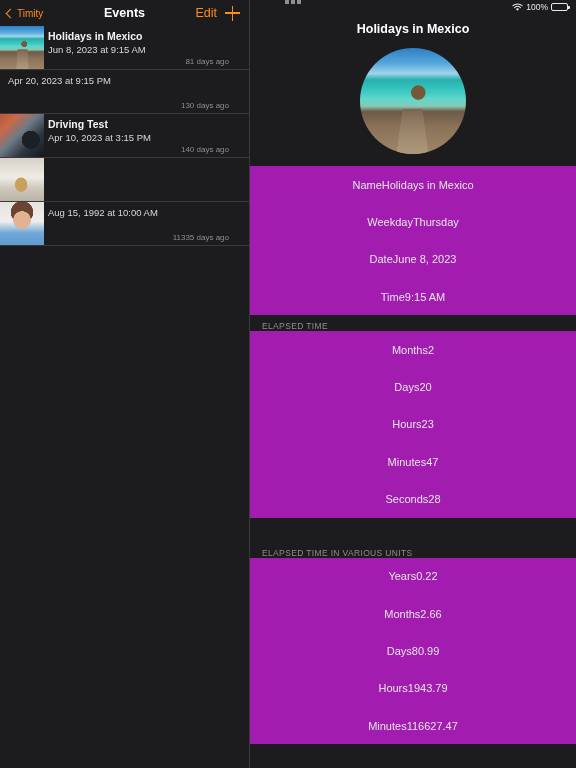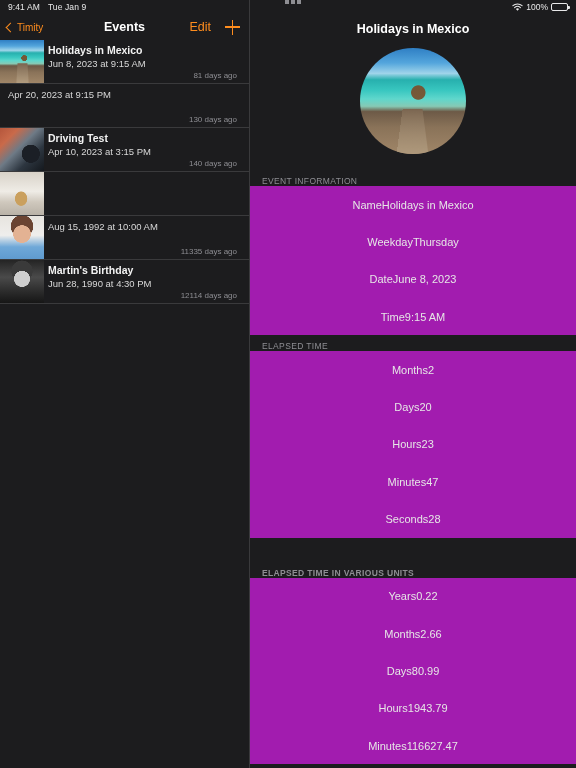--- a/index.html
+++ b/index.html
@@ -67,21 +67,21 @@
     text-align: center;
     font-size: 12.5px;
     font-weight: bold;
     color: #fff;
     pointer-events: none;
   }
   .nav-right {
     margin-left: auto;
     display: flex;
     align-items: center;
-    gap: 14px;
+    gap: 8px;
     position: relative;
     z-index: 2;
   }
   .nav-edit { color: #ff8d1e; font-size: 12.5px; cursor: pointer; }
   .plus-icon {
     position: relative;
     width: 15px; height: 15px;
     cursor: pointer;
   }
   .plus-icon:before, .plus-icon:after {
@@ -121,21 +121,21 @@
     white-space: nowrap;
   }
   .row-sub {
     font-size: 9.5px;
     color: #d8d8d8;
     line-height: 13px;
     white-space: nowrap;
   }
   .row-ago {
     position: absolute;
-    right: 12px;
+    right: 20px;
     bottom: 3px;
     font-size: 8px;
     color: #8e8e93;
   }
 
   
   .tb-beach {
     width:100%;height:100%;
     background:
       radial-gradient(circle at 55% 42%, rgba(120,82,48,0.95) 0 8%, rgba(0,0,0,0) 9%),
@@ -241,45 +241,41 @@
     font-size: 8.5px;
     color: #8e8e93;
     letter-spacing: 0.35px;
     padding: 0 0 0 12px;
     height: 16px;
     display: flex;
     align-items: flex-end;
   }
   .sec-event-info { margin-top: 4px; }
   .sec-elapsed { }
-  .sec-units { margin-top: 24px; font-weight: bold; }
+  .sec-units { margin-top: 24px; }
 
   .info-row {
     height: 37.3px;
     display: flex;
     align-items: center;
     justify-content: center;
     padding: 0 12px;
     background: #a21caf;
     cursor: default;
   }
   .info-label { font-size: 11px; color: #e6e6e6; }
   .info-value { font-size: 11px; color: #e6e6e6; }
 </style>
 </head>
 <body>
 
 <div class="app">
 
   <div class="left-pane">
 
-    <div class="status-bar-left">
-      <span>9:41 AM</span>
-      <span>Tue Jan 9</span>
-    </div>
 
     <div class="nav-bar">
       <div class="nav-back">
         <span class="chev"></span>
         <span>Timity</span>
       </div>
       <div class="nav-title">Events</div>
       <div class="nav-right">
         <span class="nav-edit">Edit</span>
         <span class="plus-icon"></span>
@@ -327,30 +323,20 @@
       <div class="event-row">
         <div class="thumb">
             <div class="tb-girl"></div>
           </div>
         <div class="row-text">
           <div class="row-sub">Aug 15, 1992 at 10:00 AM</div>
           <div class="row-ago">11335 days ago</div>
         </div>
       </div>
 
-      <div class="event-row">
-        <div class="thumb">
-            <div class="tb-man"></div>
-          </div>
-        <div class="row-text">
-          <div class="row-title">Martin's Birthday</div>
-          <div class="row-sub">Jun 28, 1990 at 4:30 PM</div>
-          <div class="row-ago">12114 days ago</div>
-        </div>
-      </div>
 
     </div>
   </div>
 
   <div class="right-pane">
 
     <div class="status-bar-right">
       <div class="dots">
         <span></span>
           <span></span>
@@ -370,21 +356,20 @@
     </div>
 
     <div class="detail-title">Holidays in Mexico</div>
 
     <div class="hero-wrap">
       <div class="hero">
         <div class="tb-beach" style="width:106px;height:106px;"></div>
       </div>
     </div>
 
-    <div class="section-header sec-event-info">EVENT INFORMATION</div>
     <div>
       <div class="info-row">
         <span class="info-label">Name</span>
         <span class="info-value">Holidays in Mexico</span>
       </div>
       <div class="info-row">
         <span class="info-label">Weekday</span>
         <span class="info-value">Thursday</span>
       </div>
       <div class="info-row">

